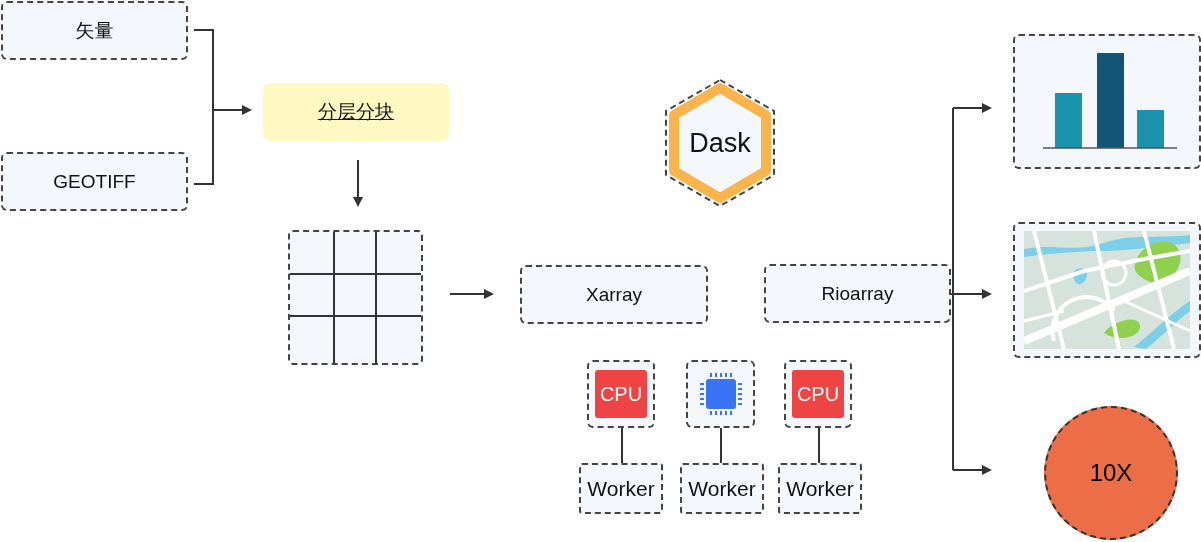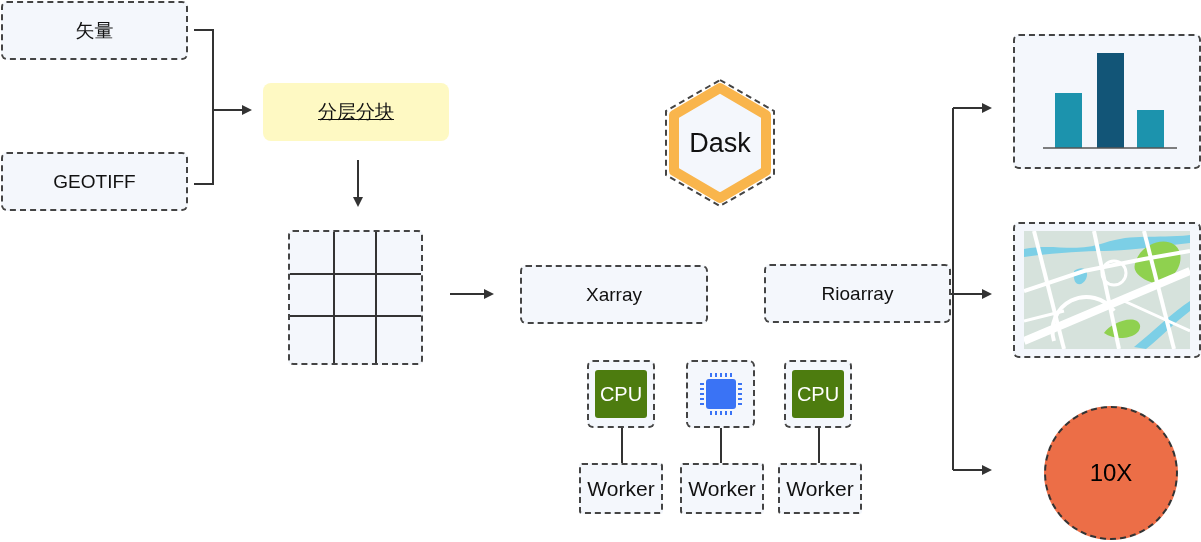--- a/index.html
+++ b/index.html
@@ -5,21 +5,21 @@
   html, body { margin:0; padding:0; background:#ffffff; }
   body { width:1201px; height:542px; position:relative; overflow:hidden;
          font-family: "Liberation Sans", "DejaVu Sans", sans-serif; color:#111; }
   .box { position:absolute; box-sizing:border-box; background:#f4f7fc;
          border:2px dashed #444; border-radius:6px;
          display:flex; align-items:center; justify-content:center; }
   .lbl { font-size:19px; color:#111; }
   .solid { position:absolute; box-sizing:border-box; background:#fef9c3; border-radius:8px;
            display:flex; align-items:center; justify-content:center;text-decoration:underline; }
   svg.overlay { position:absolute; left:0; top:0; }
-  .cpu-chip { width:52px; height:48px; background:#4d7c0f; border-radius:3px;
+  .cpu-chip { width:52px; height:48px; background:#ef4444; border-radius:3px;
               display:flex; align-items:center; justify-content:center;
               color:#fff; font-size:20px; }
   .worker-lbl { font-size:21px; }
   .circle { position:absolute; box-sizing:border-box; border-radius:50%;
             border:2px dashed #333; display:flex; align-items:center; justify-content:center;
             color:#000000; font-size:24px; }
 </style>
 </head>
 <body>
 

